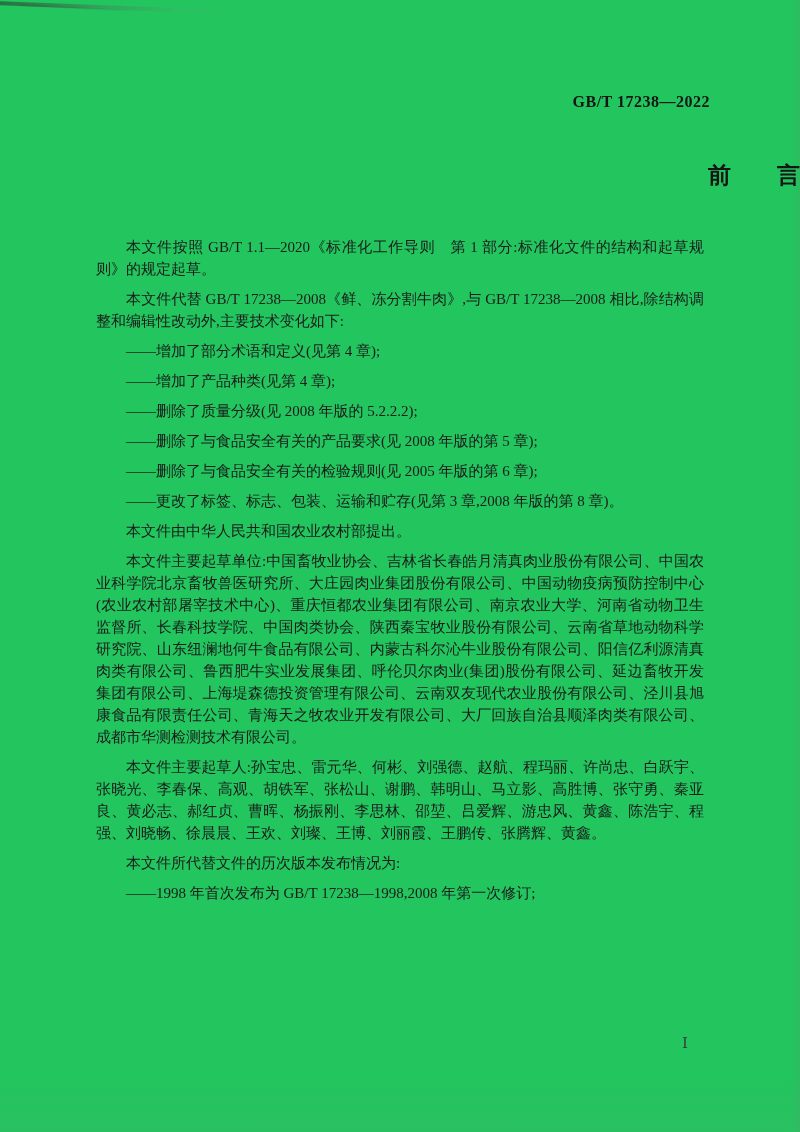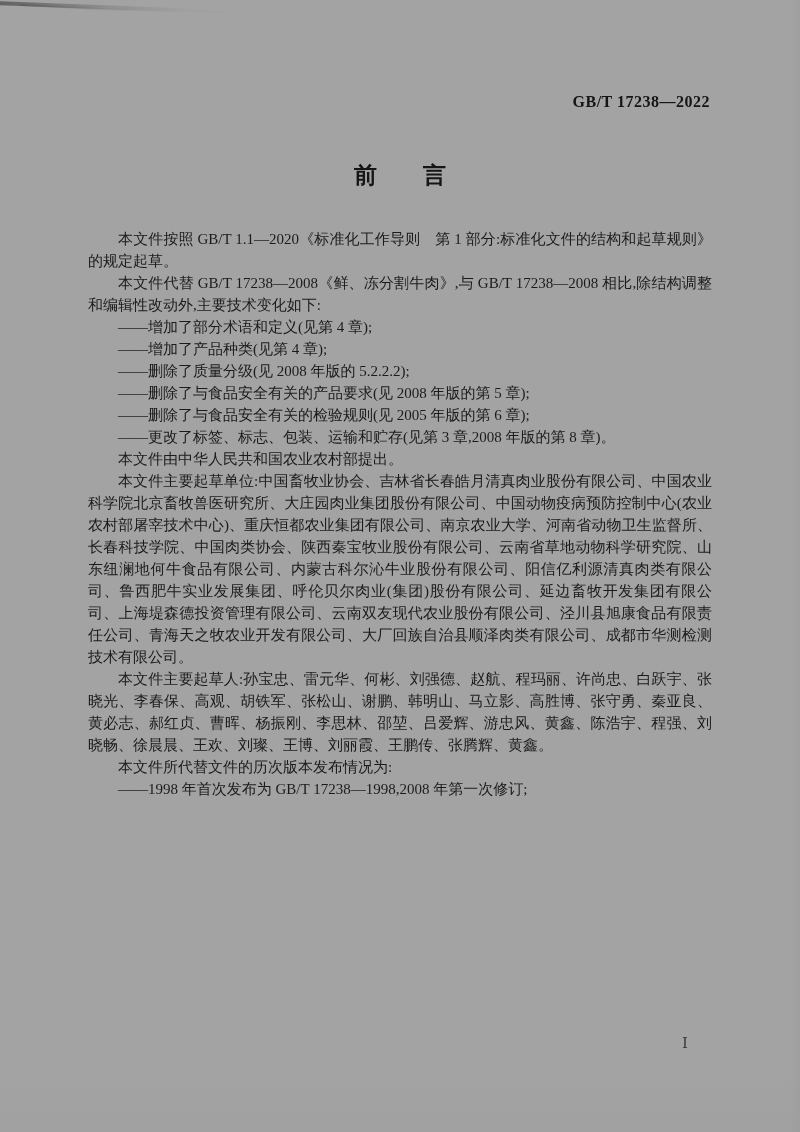--- a/index.html
+++ b/index.html
@@ -11,21 +11,21 @@
     width: 800px;
     height: 1132px;
     overflow: hidden;
     position: relative;
     font-family: "Liberation Serif", "DejaVu Serif", serif;
     color: #1b1b1b;
   }
   .page {
     position: absolute;
     inset: 0;
-    background: #a3a3a3;
+    background: #22c55e;
     text-decoration: underline;
   }
   
   .smudge-topleft {
     position: absolute;
     top: 1px; left: -6px;
     width: 250px; height: 4px;
     background: linear-gradient(to right, rgba(40,40,40,0.55), rgba(90,90,90,0.28) 45%, rgba(140,140,140,0.12) 75%, transparent);
     transform: rotate(2.2deg);
     transform-origin: left top;
@@ -58,36 +58,36 @@
     font-size: 16px;
     font-weight: 700;
     letter-spacing: 0.5px;
     color: #151515;
   }
   .fw-title {
     position: absolute;
     top: 160px;
     left: 0;
     width: 100%;
-    text-align: center;
+    text-align: right;
     font-size: 23px;
     font-weight: 700;
     color: #151515;
   }
   .content {
     position: absolute;
     top: 228px;
     left: 88px;
     width: 624px;
     font-size: 15px;
     line-height: 22px;
     color: #1b1b1b;
   }
   .content p {
-    margin: 0;
+    margin: 8px;
     text-indent: 2em;
     text-align: justify;
   }
   .page-num {
     position: absolute;
     top: 1034px;
     left: 682px;
     font-size: 15px;
     color: #3a3a3a;
   }

